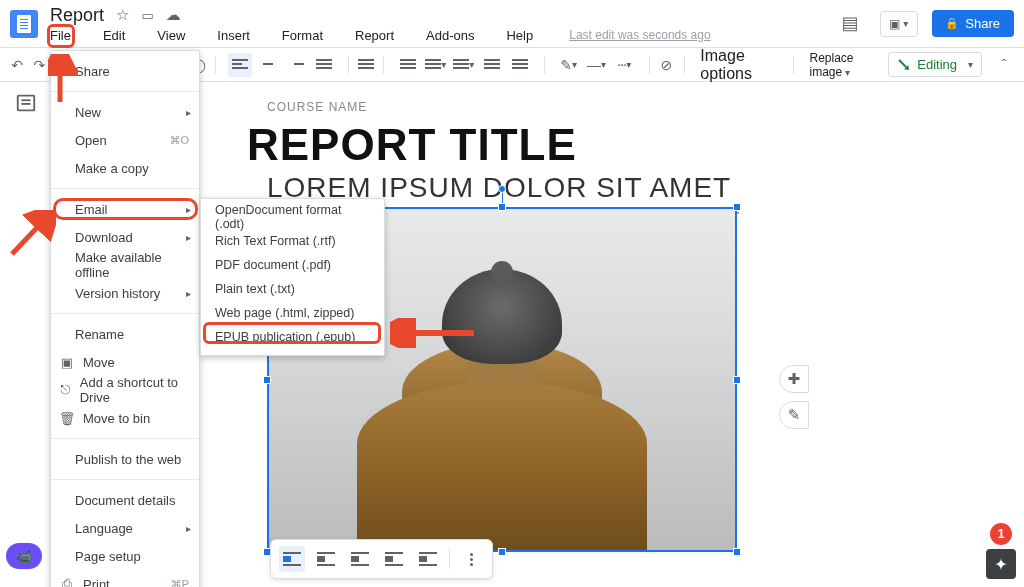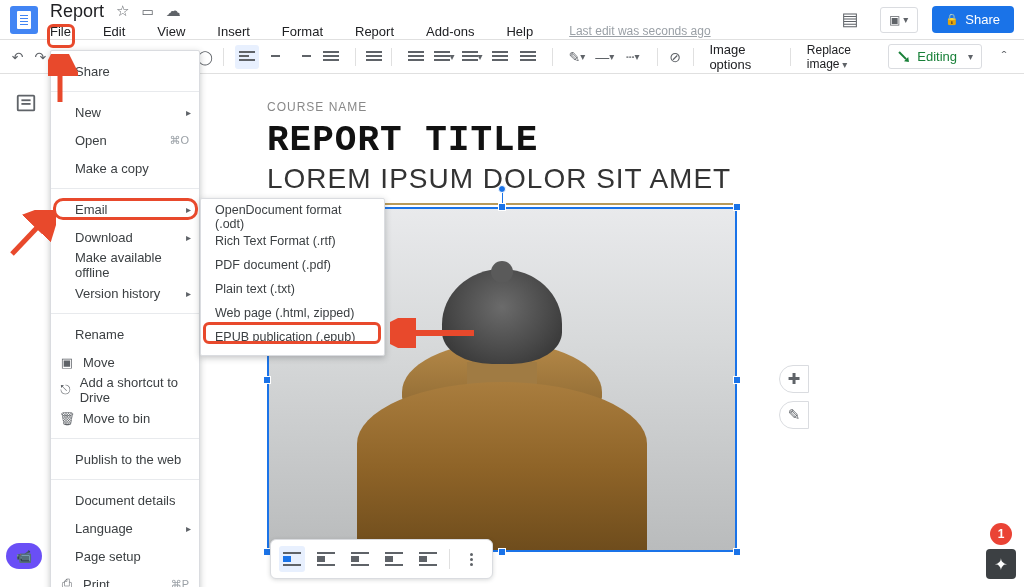--- a/index.html
+++ b/index.html
@@ -1,19 +1,19 @@
 <!DOCTYPE html>
 <html><head>
 <meta charset="utf-8">
 <style>
   * { box-sizing: border-box; margin: 0; padding: 0; font-family: Arial, Helvetica, sans-serif; }
   html, body { width: 1024px; height: 587px; overflow: hidden; background: #fff; }
 
   
-  .titlebar { display:flex; align-items:center; height:40px; padding:4px 10px; border-bottom:1px solid #e0e0e0; }
+  .titlebar { display:flex; align-items:center; height:48px; padding:4px 10px; border-bottom:1px solid #e0e0e0; }
   .docs-logo { width:28px; height:28px; background:#4285f4; border-radius:3px; display:flex; align-items:center; justify-content:center; margin-right:12px;}
   .docs-logo-inner { width:14px; height:18px; background:#fff; border-radius:1px; position:relative;}
   .docs-logo-inner::after{content:"";position:absolute;left:3px;top:4px;right:3px;bottom:4px;background:repeating-linear-gradient(#4285f4 0 1px,#fff 1px 3px);}
   .title-block { display:flex; flex-direction:column; flex:1; }
   .doc-title-row { display:flex; align-items:center; gap:12px; font-size:18px; color:#202124;}
   .doc-title { font-weight:400; }
   .title-icon { color:#5f6368; font-size:15px;}
   .menu-row { display:flex; align-items:center; gap:32px; font-size:13px; color:#202124; margin-top:2px;}
   .menu-item { cursor:pointer; }
   .last-edit { color:#9aa0a6; text-decoration:underline; margin-left:4px; font-size:12px;}
@@ -24,21 +24,21 @@
   .lock { font-size:11px; }
 
   
   .toolbar { height:34px; border-bottom:1px solid #e0e0e0; display:flex; align-items:center; padding:0 8px; gap:4px; font-size:13px; color:#5f6368;}
   .tool-btn { width:24px; height:24px; display:flex; align-items:center; justify-content:center; cursor:pointer; color:#5f6368; font-size:14px;}
   .sep { width:1px; height:18px; background:#e0e0e0; margin:0 4px;}
   .toolbar .combo { display:flex; align-items:center; gap:4px; padding:0 4px;}
   .toolbar-right { margin-left:auto; display:flex; align-items:center; gap:10px;}
   .editing-pill { border:1px solid #dadce0; border-radius:3px; padding:4px 24px 4px 8px; display:flex; align-items:center; gap:6px; color:#188038; font-size:13px; position:relative;}
   .editing-pill::after{content:"▾"; position:absolute; right:8px; color:#5f6368; font-size:10px;}
-  .image-options { font-size:13px; color:#202124; padding:0 8px;}
+  .image-options { font-size:16px; color:#202124; padding:0 8px;}
   .replace-image { font-size:12px; color:#202124; padding:0 8px;}
   .chev-down{font-size:10px; color:#5f6368;}
   .align-icon{width:16px;height:12px;display:flex;flex-direction:column;gap:2px;}
   .align-icon span{height:2px;background:#5f6368;}
   .list-icon{width:16px;height:12px;display:flex;flex-direction:column;gap:2px;}
   .list-icon span{height:2px;background:#5f6368;width:100%;}
   .pen{width:14px;height:14px;display:inline-block;transform:rotate(-45deg);}
   .pen::before{content:"";display:block;width:2px;height:10px;background:#188038;margin:0 auto;}
   .pen::after{content:"";display:block;width:0;height:0;border-left:3px solid transparent;border-right:3px solid transparent;border-top:4px solid #188038;margin:0 auto;}
 
@@ -62,21 +62,21 @@
   .ann-circle-file{position:absolute; left:47px; top:24px; width:28px; height:24px; border:3px solid #e8492c; border-radius:6px; z-index:40; pointer-events:none;}
   .ann-rect-download{position:absolute; left:53px; top:198px; width:145px; height:22px; border:3px solid #e8492c; border-radius:10px; z-index:40; pointer-events:none;}
   .ann-rect-web{position:absolute; left:203px; top:322px; width:178px; height:22px; border:3px solid #e8492c; border-radius:6px; z-index:40; pointer-events:none;}
   .ann-arrow-file{position:absolute; left:48px; top:54px; width:30px; height:50px; z-index:40; pointer-events:none;}
   .ann-arrow-download{position:absolute; left:10px; top:210px; width:46px; height:46px; z-index:40; pointer-events:none;}
   .ann-arrow-web{position:absolute; left:390px; top:318px; width:86px; height:30px; z-index:40; pointer-events:none;}
 
   
   .canvas { position:absolute; left:207px; top:82px; right:225px; bottom:0; background:#fff; }
   .course-name{ font-family:"Arial Narrow",Arial,sans-serif; letter-spacing:1px; font-size:12px; color:#888; margin:18px 0 6px 60px;}
-  .report-title{ font-family:Liberation Mono, monospace; font-weight:700; font-size:36px; letter-spacing:1px; margin:0 0 2px 60px; color:#111;}
+  .report-title{ font-family:Liberation Sans, sans-serif; font-weight:700; font-size:44px; letter-spacing:1px; margin:0 0 2px 40px; color:#111;}
   .subtitle{ font-family:"Arial Narrow",Arial,sans-serif; font-weight:300; font-size:28px; letter-spacing:1px; margin:0 0 8px 60px; color:#333;}
   .hr-gold{ height:2px; background:#b89a5a; margin:4px 60px 0 60px;}
 
   .image-sel{ position:absolute; left:60px; top:125px; width:470px; height:345px; }
   .sel-outline{ position:absolute; inset:0; border:2px solid #1a73e8;}
   .sel-handle{ position:absolute; width:8px; height:8px; background:#1a73e8; border:1px solid #fff;}
   .h-nw{left:-4px;top:-4px;} .h-n{left:50%;top:-4px;margin-left:-4px;} .h-ne{right:-4px;top:-4px;}
   .h-w{left:-4px;top:50%;margin-top:-4px;} .h-e{right:-4px;top:50%;margin-top:-4px;}
   .h-sw{left:-4px;bottom:-4px;} .h-s{left:50%;bottom:-4px;margin-left:-4px;} .h-se{right:-4px;bottom:-4px;}
   .rot-handle{position:absolute;left:50%;top:-22px;width:8px;height:8px;background:#1a73e8;border:1px solid #fff;border-radius:50%;margin-left:-4px;}

